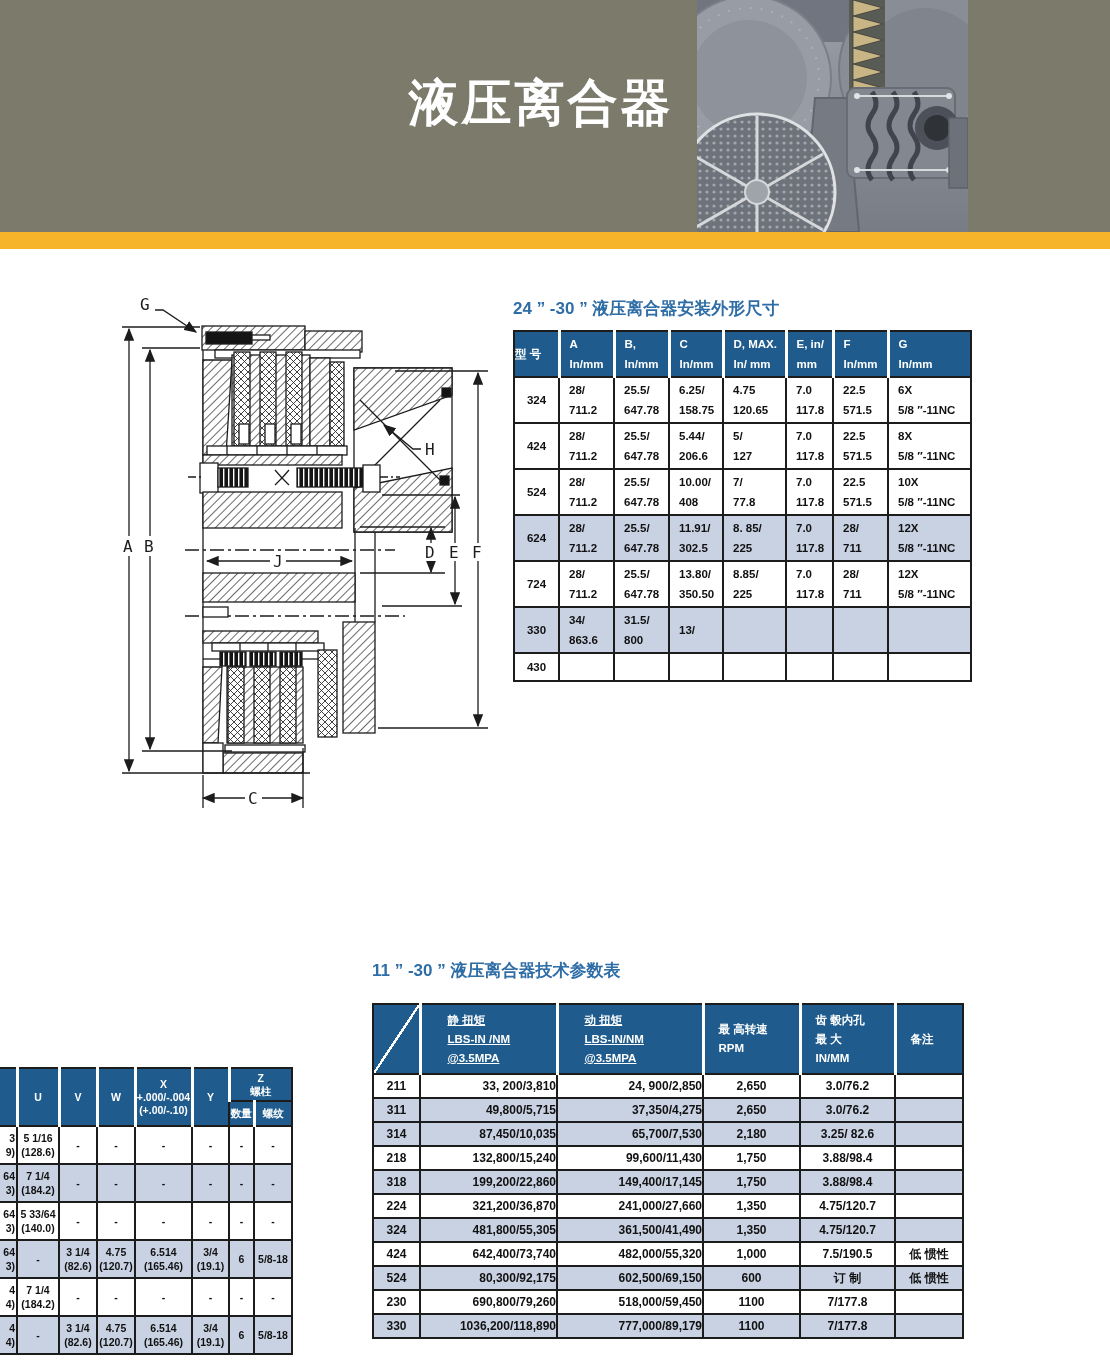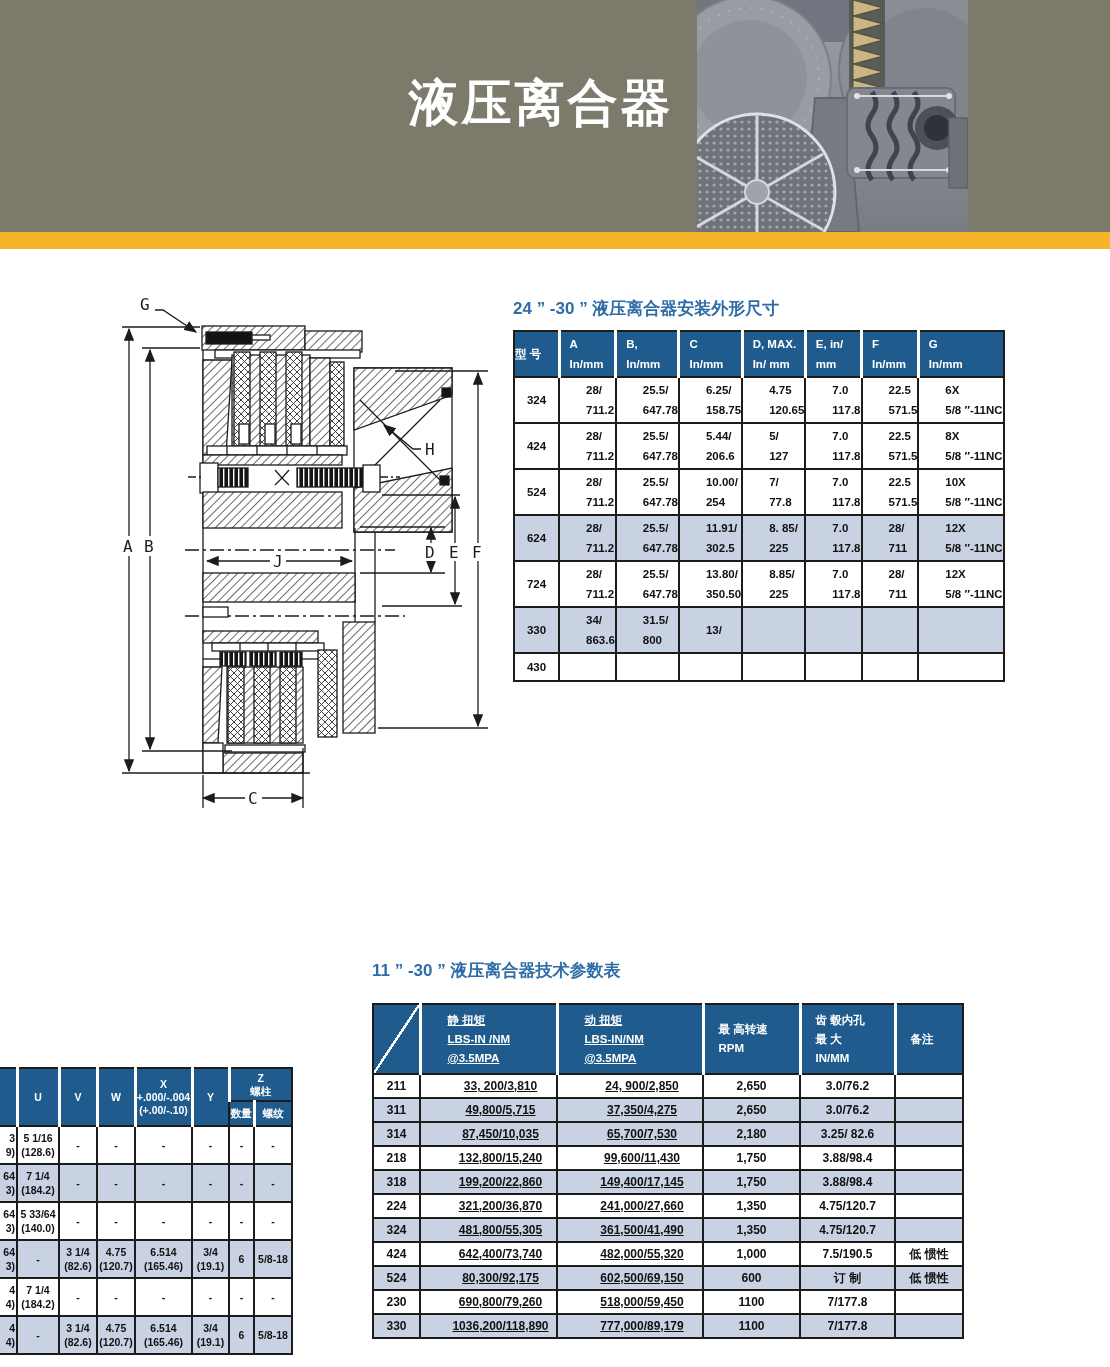--- a/index.html
+++ b/index.html
@@ -32,30 +32,30 @@
   th{background:var(--hdrblue);color:#fff;font-weight:700;vertical-align:middle;
      border:2px solid var(--ink);}
   th+th{border-left:3px solid #fff;}
   td{color:#111;font-weight:700;vertical-align:middle;}
   tr.shade td{background:var(--shade);}
   .ln{line-height:20px;white-space:nowrap;}
 
   
   .t1 th{font-size:11.5px;text-align:left;padding:2px 0 2px 9px;height:46px;}
   .t1 th.first{text-align:left;padding:0;}
-  .t1 td{font-size:11.5px;text-align:left;padding:2px 0 2px 26px;height:45px;}
+  .t1 td{font-size:11.5px;text-align:left;padding:2px 0 2px 9px;height:45px;}
   .t1 td.model{text-align:center;padding:0;}
   .t1 tr.single td{height:28px;}
 
   
   .t2 th{font-size:11.5px;text-align:left;padding:2px 0 2px 14px;height:70px;}
   .t2 th.pad{padding-left:26px;text-decoration:underline;}
   .t2 th .ln{line-height:19px;}
   .t2 td{font-size:12px;height:24px;text-align:center;padding:0;white-space:nowrap;}
-  .t2 td.left{text-align:center;padding-left:24px;text-decoration:underline;}
+  .t2 td.left{text-align:right;padding-left:24px;}
   .t2 th.diag{background:
       linear-gradient(to bottom right, transparent calc(50% - 1.2px), #fff calc(50% - 1.2px),
         #fff calc(50% + 1.2px), transparent calc(50% + 1.2px)), var(--hdrblue);}
 
   
   .t3 th{font-size:10.5px;text-align:center;padding:0;}
   .t3 th .ln{line-height:13px;}
   .t3 td{font-size:10.5px;text-align:center;padding:0;height:38px;}
   .t3 td .ln{line-height:14px;}
   .t3 td.cut{text-align:right;padding-right:1px;overflow:hidden;}
@@ -395,21 +395,21 @@
             <td>
               <div class="ln">28/</div>
               <div class="ln">711.2</div>
             </td>
             <td>
               <div class="ln">25.5/</div>
               <div class="ln">647.78</div>
             </td>
             <td>
               <div class="ln">10.00/</div>
-              <div class="ln">254</div>
+              <div class="ln">408</div>
             </td>
             <td>
               <div class="ln">7/</div>
               <div class="ln">77.8</div>
             </td>
             <td>
               <div class="ln">7.0</div>
               <div class="ln">117.8</div>
             </td>
             <td>

